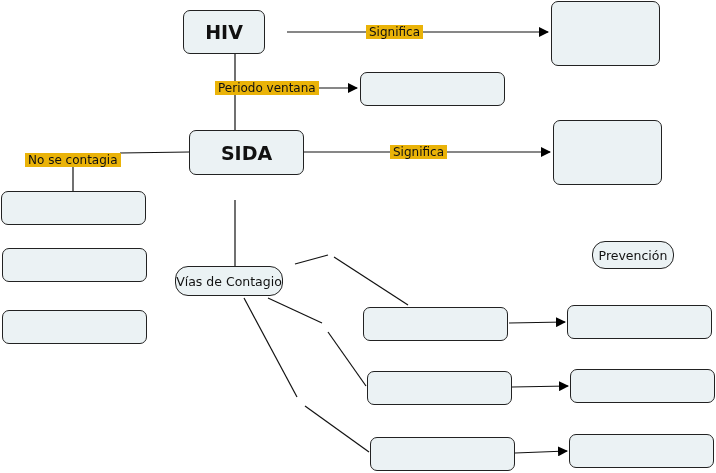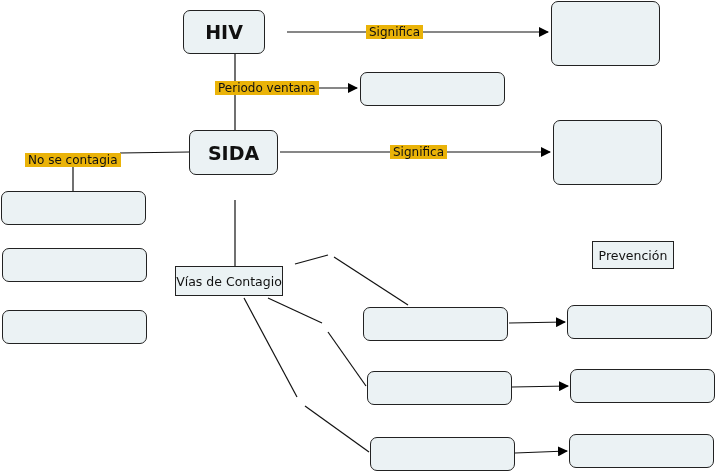--- a/index.html
+++ b/index.html
@@ -3,21 +3,21 @@
   <meta charset="utf-8">
   <style>
     html, body { margin: 0; padding: 0; background: #ffffff; }
     body { width: 716px; height: 473px; position: relative; overflow: hidden;
            font-family: "DejaVu Sans", sans-serif; }
     #lines { position: absolute; left: 0; top: 0; width: 716px; height: 473px; }
     .node { position: absolute; box-sizing: border-box; background: #ebf2f4;
             border: 1px solid #222; border-radius: 7px; display: flex;
             align-items: center; justify-content: center; color: #111; }
     .node.big { font-weight: bold; font-size: 19px; }
-    .node.small { font-size: 12.5px; border-radius: 0; }
+    .node.small { font-size: 12.5px; border-radius: 13px; }
     .lbl { position: absolute; font-size: 12px; color: #111; background: #eab308;
            padding: 0 3px; white-space: nowrap; line-height: 14px; }
   </style>
 </head>
 <body>
 
 <svg id="lines" viewBox="0 0 716 473">
   <defs>
     <marker id="arr" markerWidth="10" markerHeight="10" refX="9" refY="5" orient="auto" markerUnits="userSpaceOnUse">
       <path d="M0,0 L10,5 L0,10 z" fill="#000"></path>
@@ -50,21 +50,21 @@
     <line x1="515" y1="453" x2="567" y2="451" marker-end="url(#arr)"></line>
   </g>
 </svg>
 
 <div class="lbl" style="left:366px; top:25px;">Significa</div>
 <div class="lbl" style="left:182px; top:81px;margin-left:33px;">Periodo ventana</div>
 <div class="lbl" style="left:390px; top:145px;">Significa</div>
 <div class="lbl" style="left:25px; top:153px;">No se contagia</div>
 
 <div class="node big" style="left:183px; top:10px; width:82px; height:44px;">HIV</div>
-<div class="node big" style="left:189px; top:130px; width:89px; height:45px;">SIDA</div>
+<div class="node big" style="left:189px; top:130px; width:115px; height:45px;">SIDA</div>
 <div class="node small" style="left:175px; top:266px; width:108px; height:30px;">Vías de Contagio</div>
 <div class="node small" style="left:592px; top:241px; width:82px; height:28px;">Prevención</div>
 
 <div class="node" style="left:551px; top:1px; width:109px; height:65px;"></div>
 <div class="node" style="left:360px; top:72px; width:145px; height:34px;"></div>
 <div class="node" style="left:553px; top:120px; width:109px; height:65px;"></div>
 
 <div class="node" style="left:1px; top:191px; width:145px; height:34px;"></div>
 <div class="node" style="left:2px; top:248px; width:145px; height:34px;"></div>
 <div class="node" style="left:2px; top:310px; width:145px; height:34px;"></div>

